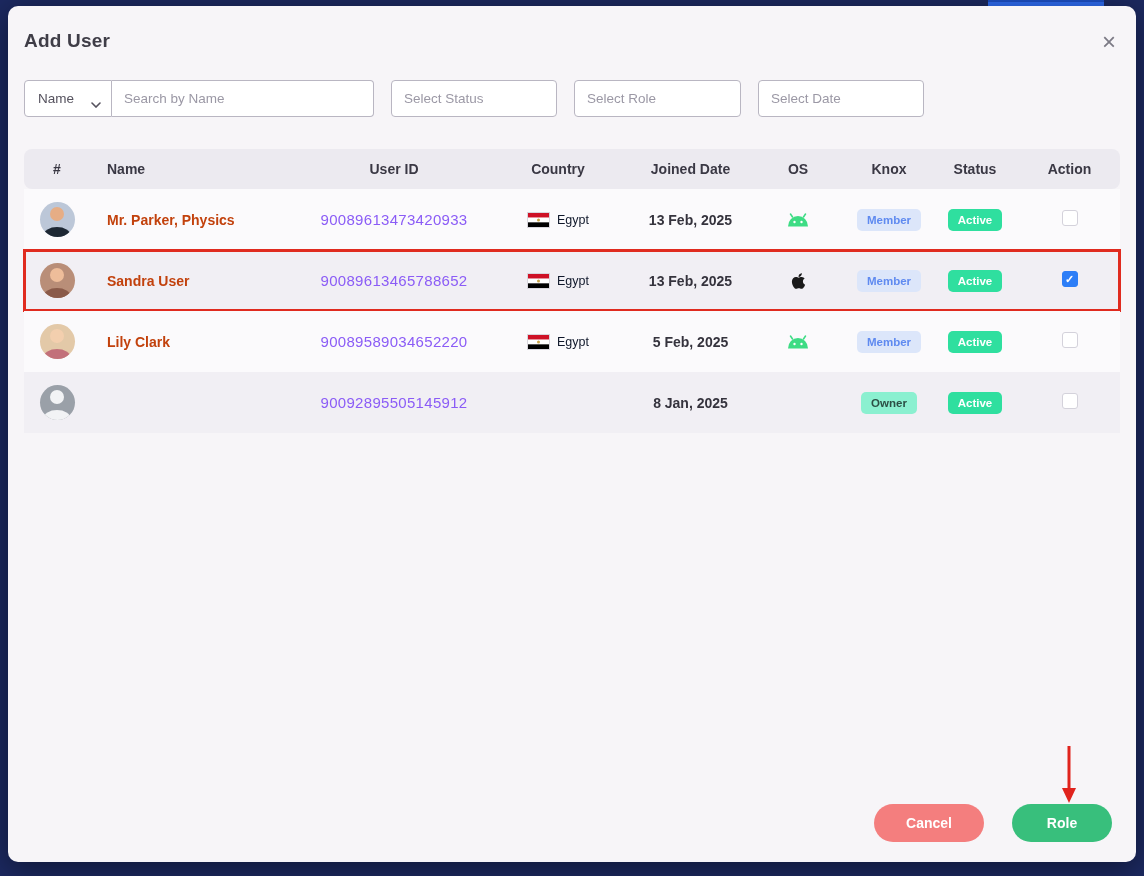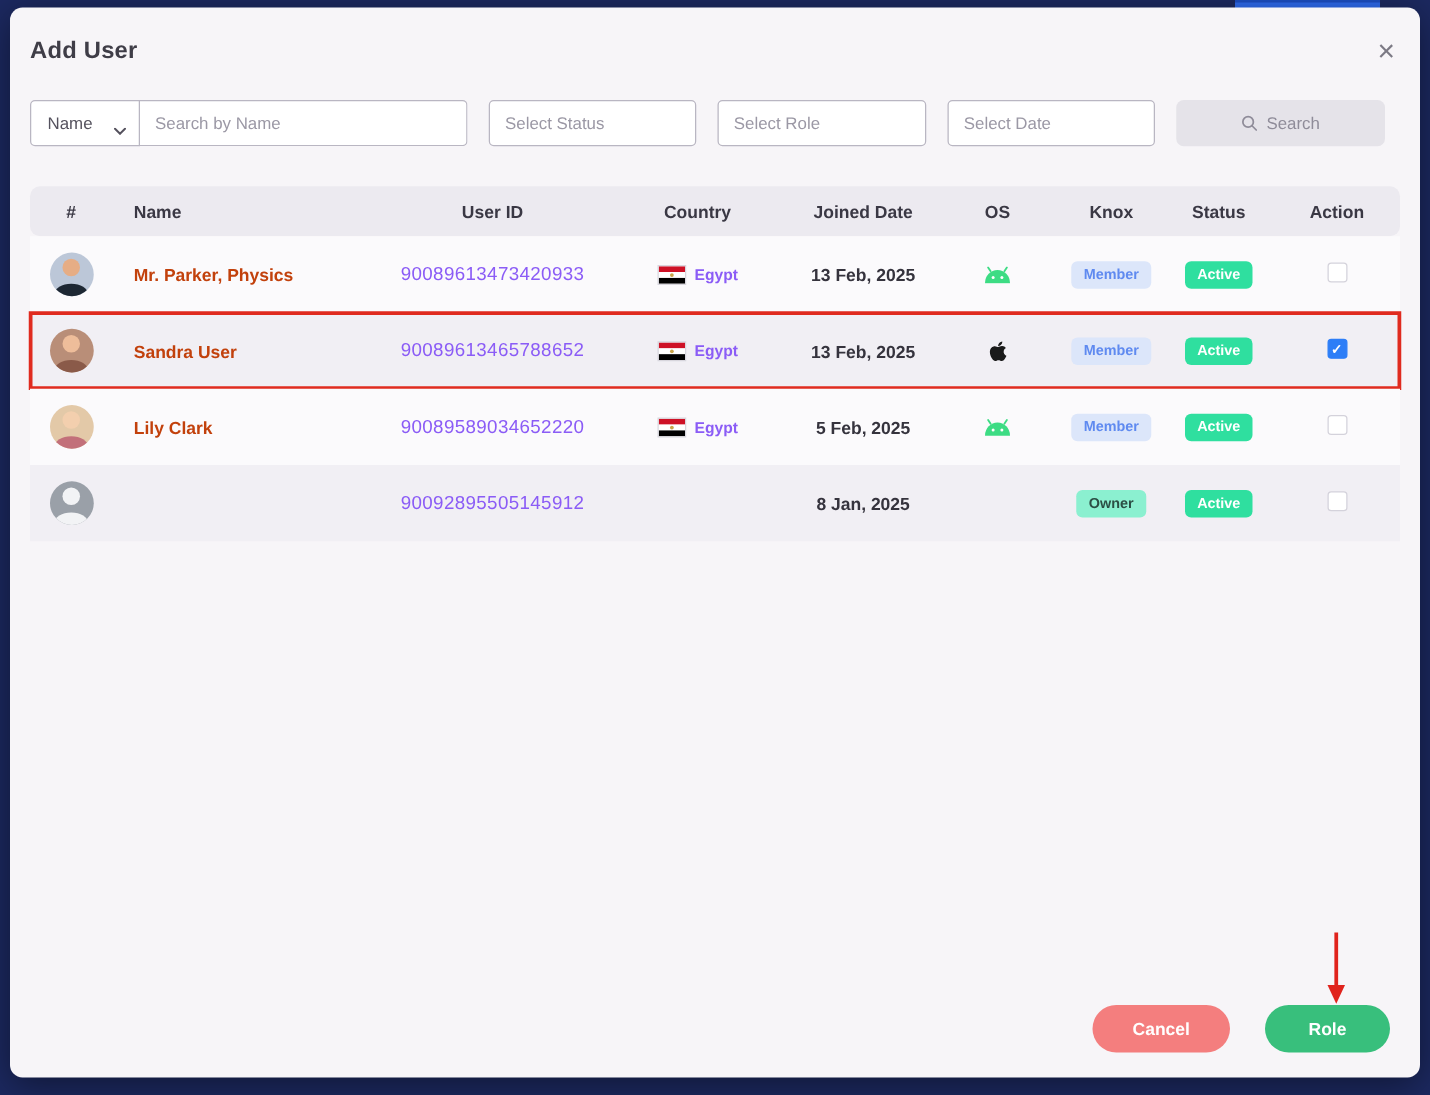--- a/index.html
+++ b/index.html
@@ -43,21 +43,21 @@
   .a-center{text-align:center;} .a-left{text-align:left;padding-left:17px;}
   .trow{height:61px;position:relative;background:#fbfafc;}
   .trow.striped{background:#f1eff4;}
   .trow.selected::after{content:'';position:absolute;inset:-1px;border:3px solid var(--selected-red,#e02b1f);pointer-events:none;}
   .cell{font-size:14px;color:#3a3844;text-align:center;}
   .c-avatar{display:flex;justify-content:center;}
   .c-name{text-align:left;padding-left:17px;font-weight:600;color:#c2410c;}
   .c-id{font-size:15px;color:#8b5cf6;font-weight:500;letter-spacing:.3px;}
   .c-date{font-weight:600;color:#35333d;}
   .c-country{display:flex;align-items:center;justify-content:center;gap:7px;}
-  .country-label{font-size:12.5px;font-weight:700;color:#8b5cf6;}
+  .country-label{font-size:12.5px;font-weight:400;color:#0f172a;}
   .flag{display:inline-flex;border:1px solid #d8d6dd;line-height:0;}
 
   .avatar{width:35px;height:35px;border-radius:50%;position:relative;overflow:hidden;background:var(--av-bg,#ccc);}
   .avatar::before{content:'';position:absolute;top:5px;left:50%;transform:translateX(-50%);
     width:14px;height:14px;border-radius:50%;background:var(--av-skin,#e9b18c);}
   .avatar::after{content:'';position:absolute;bottom:-7px;left:50%;transform:translateX(-50%);
     width:27px;height:17px;border-radius:50%;background:var(--av-shirt,#444);}
   .av-male-suit{--av-bg:#bcc7d8;--av-skin:#e6ad85;--av-shirt:#1d2733;}
   .av-female-brunette{--av-bg:#b98e78;--av-skin:#eebd9a;--av-shirt:#8a5a49;}
   .av-female-blonde{--av-bg:#e3c9a8;--av-skin:#f3cfae;--av-shirt:#c2707a;}
@@ -108,29 +108,20 @@
       </span>
     </div>
     <input class="field search-name" placeholder="Search by Name" style="">
     <span class="gap"></span>
     <input class="field w166" placeholder="Select Status" style="">
     <span class="gap"></span>
     <input class="field w167" placeholder="Select Role" style="">
     <span class="gap"></span>
     <input class="field w166" placeholder="Select Date" style="">
     <span class="gap"></span>
-    <button class="search-btn">
-      <span style="line-height:0">
-        <svg width="13" height="13" viewBox="0 0 13 13">
-            <circle cx="5.5" cy="5.5" r="4.2" fill="none" stroke="#8f8c99" stroke-width="1.4"></circle>
-            <line x1="8.8" y1="8.8" x2="12" y2="12" stroke="#8f8c99" stroke-width="1.4" stroke-linecap="round"></line>
-          </svg>
-      </span>
-      <span>Search</span>
-    </button>
   </div>
 
   <div class="table">
     <div class="thead">
         <div class="hcell a-center">#</div>
         <div class="hcell a-left">Name</div>
         <div class="hcell a-center">User ID</div>
         <div class="hcell a-center">Country</div>
         <div class="hcell a-center">Joined Date</div>
         <div class="hcell a-center">OS</div>

